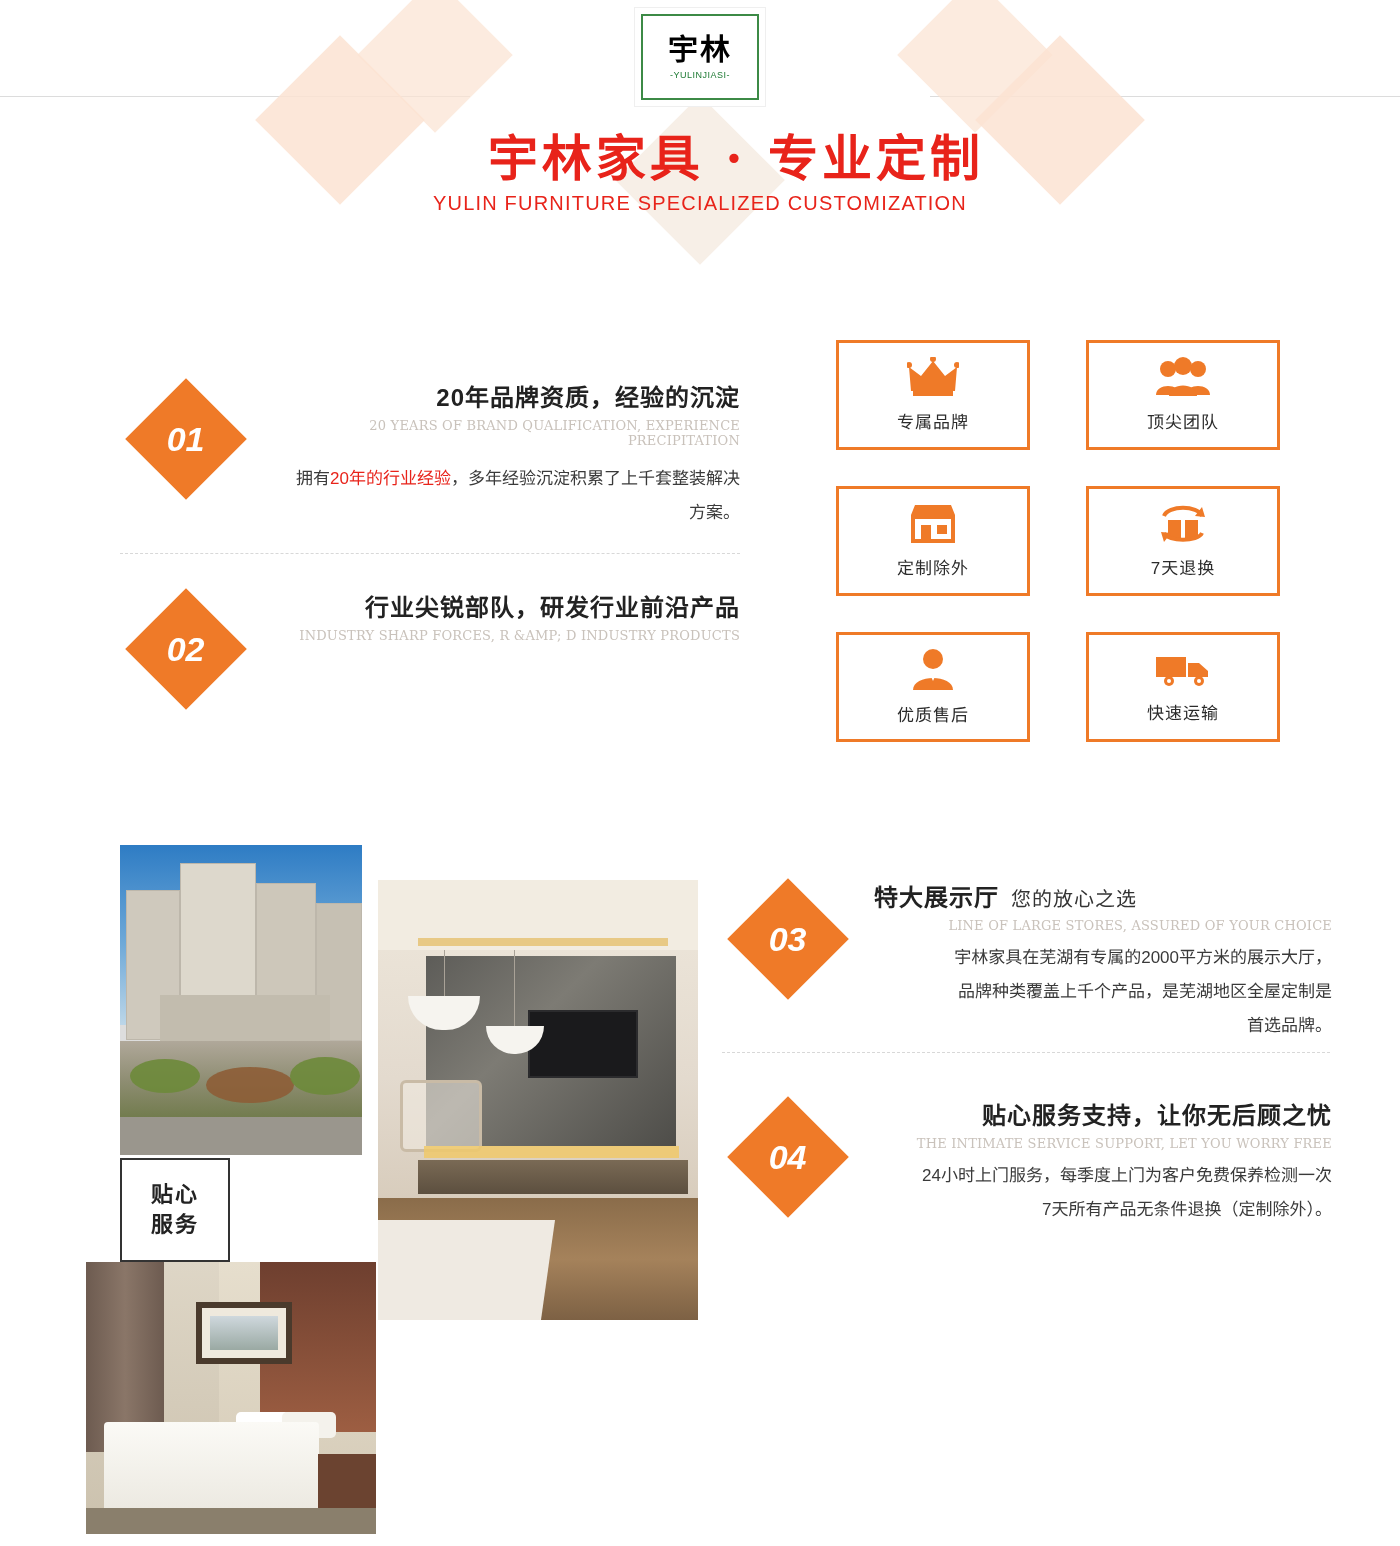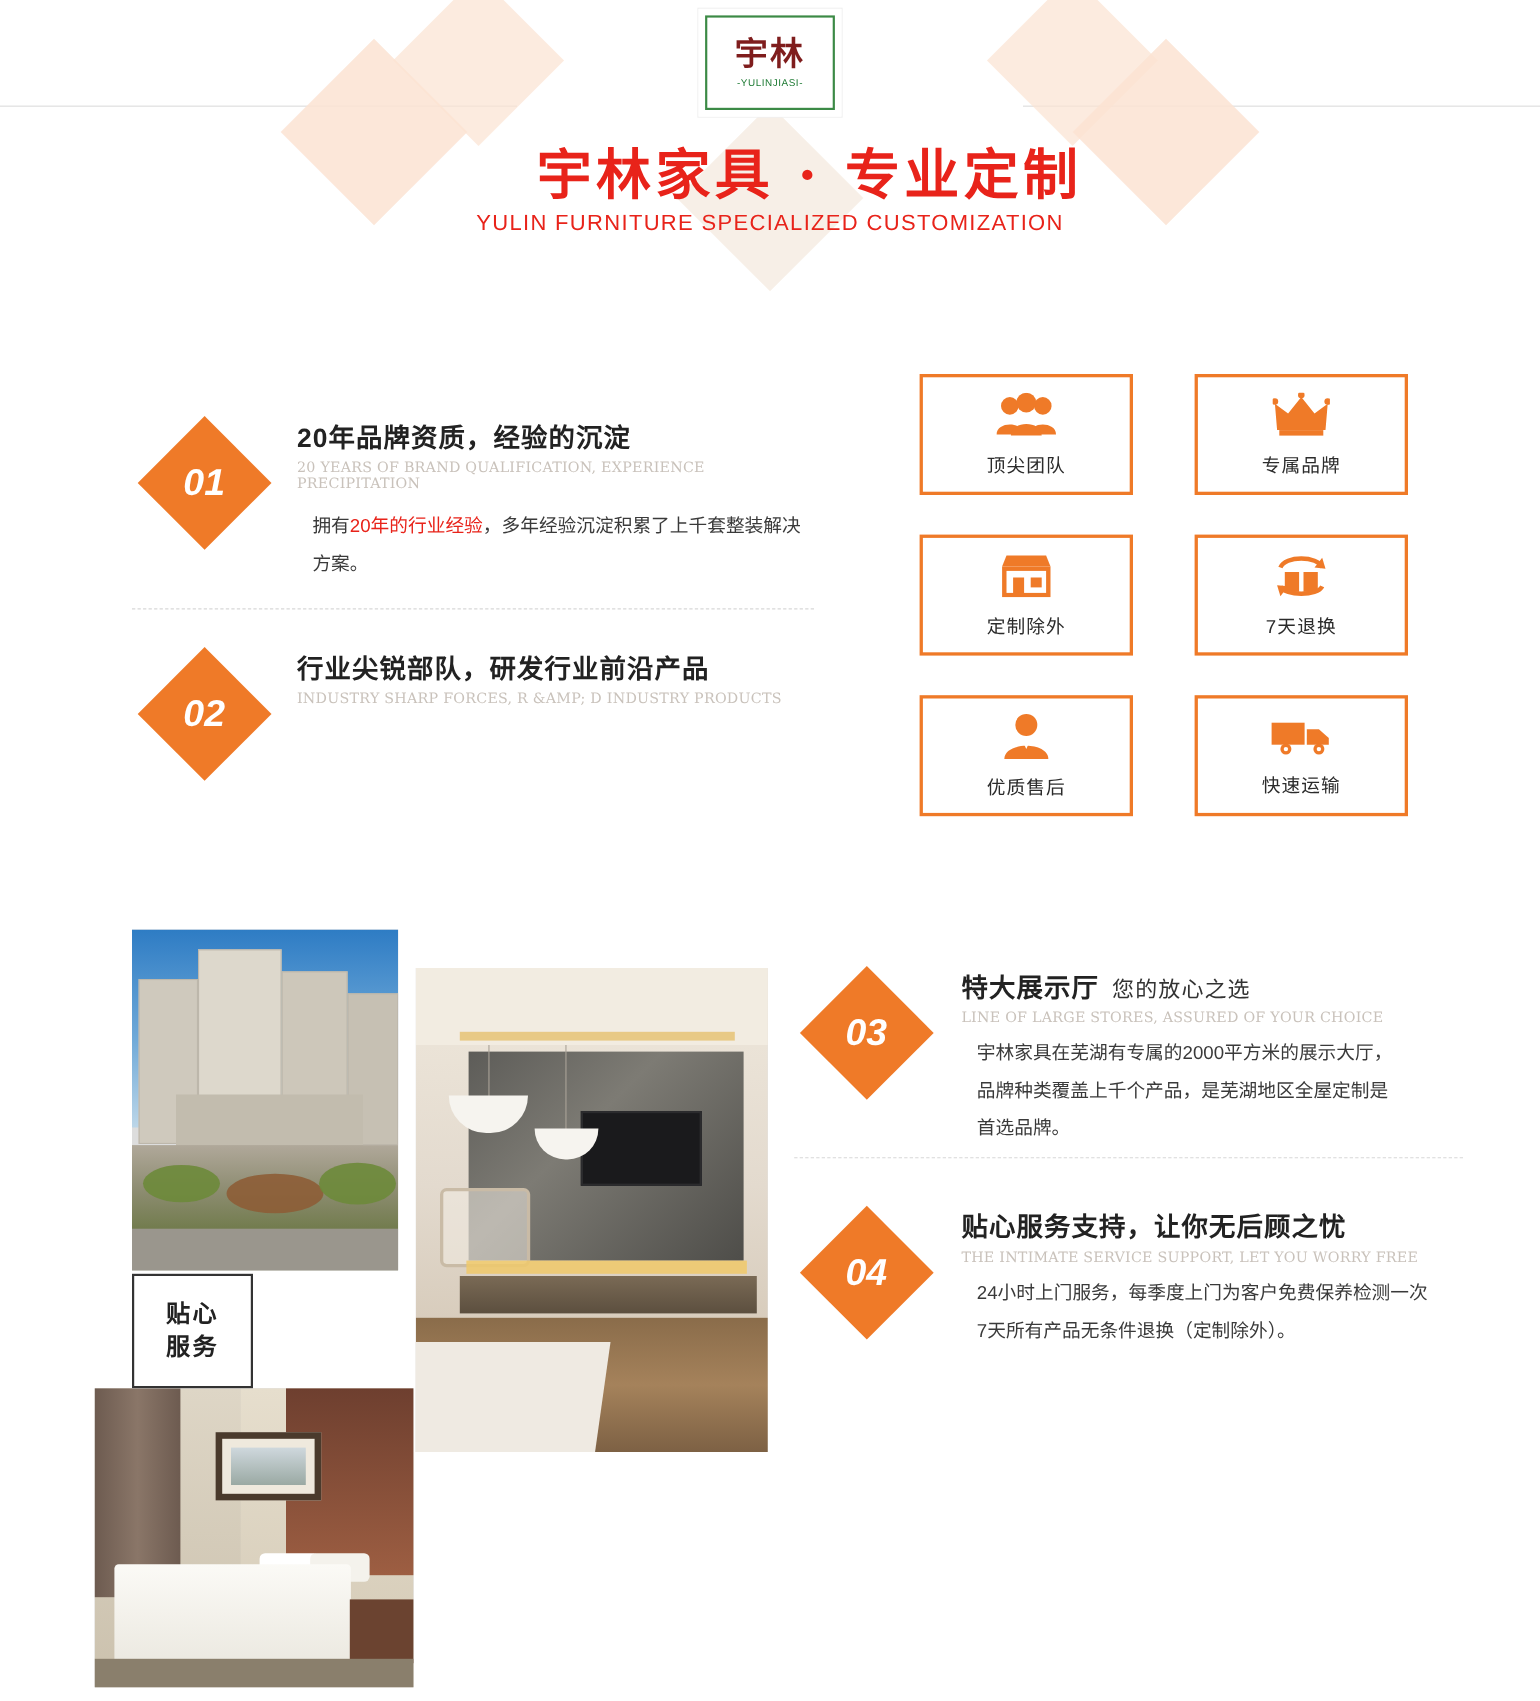--- a/index.html
+++ b/index.html
@@ -56,21 +56,21 @@
   }
   .logo-inner {
     width: 118px; height: 86px;
     border: 2px solid #3c8a46;
     display: flex; align-items: center; justify-content: center;
     flex-direction: column;
     background: #ffffff;
   }
   .logo-cn {
     font-family: "DejaVu Serif", "Liberation Serif", serif;
-    font-size: 30px; font-weight: 700; color: #7f1d1d;
+    font-size: 30px; font-weight: 700; color: #000000;
     letter-spacing: 2px; line-height: 1;
   }
   .logo-en {
     font-size: 9px; color: #1d7a33; letter-spacing: .5px; margin-top: 5px;
     font-family: "Liberation Sans", sans-serif;
   }
   .hdr-title {
     position: absolute;
     left: 0; top: 118px; width: 1400px;
     text-align: center;
@@ -105,21 +105,21 @@
   .diamond .num {
     transform: rotate(-45deg);
     color: #ffffff;
     font-size: 34px;
     font-weight: 700;
     font-family: "Liberation Sans", sans-serif;
     font-style: italic;
   }
   .feat .diamond { left: 23px; top: 18px; }
 
-  .feat-body { margin-left: 150px; }
+  .feat-body { margin-left: 150px; text-align: right; }
   .feat-h1 {
     font-size: 24px; font-weight: 700; color: #222;
     letter-spacing: 1px;
     font-family: "Liberation Sans", sans-serif;
   }
   .feat-h2 {
     font-size: 13px; color: #c9c2bb; margin-top: 5px;
     font-family: "DejaVu Serif", serif;
     letter-spacing: .2px;
   }
@@ -305,43 +305,43 @@
     <div class="feat-body">
       <div class="feat-h1">行业尖锐部队，研发行业前沿产品</div>
       <div class="feat-h2">INDUSTRY SHARP FORCES, R &amp;AMP; D INDUSTRY PRODUCTS</div>
     </div>
   </div>
 
   <div class="icon-grid">
 
     <div class="icon-card">
       <span class="gl">
+        <svg width="52" height="40" viewBox="0 0 52 40" aria-hidden="true">
+          <path d="M4 34 L2 10 L14 19 L26 4 L38 19 L50 10 L48 34 Z" fill="#ef7a28"></path>
+          <rect x="6" y="34" width="40" height="5" fill="#ef7a28"></rect>
+          <circle cx="2" cy="8" r="3" fill="#ef7a28"></circle>
+            <circle cx="50" cy="8" r="3" fill="#ef7a28"></circle>
+            <circle cx="26" cy="2" r="3" fill="#ef7a28"></circle>
+        </svg>
+      </span>
+      <span class="cap">专属品牌</span>
+    </div>
+
+    <div class="icon-card">
+      <span class="gl">
         <svg width="56" height="40" viewBox="0 0 56 40" aria-hidden="true">
           <circle cx="13" cy="12" r="8" fill="#ef7a28"></circle>
           <path d="M1 38 C1 26 25 26 25 38 Z" fill="#ef7a28"></path>
           <circle cx="43" cy="12" r="8" fill="#ef7a28"></circle>
           <path d="M31 38 C31 26 55 26 55 38 Z" fill="#ef7a28"></path>
           <circle cx="28" cy="9" r="9" fill="#ef7a28"></circle>
           <path d="M14 39 C14 25 42 25 42 39 Z" fill="#ef7a28"></path>
         </svg>
       </span>
       <span class="cap">顶尖团队</span>
-    </div>
-
-    <div class="icon-card">
-      <span class="gl">
-        <svg width="52" height="40" viewBox="0 0 52 40" aria-hidden="true">
-          <path d="M4 34 L2 10 L14 19 L26 4 L38 19 L50 10 L48 34 Z" fill="#ef7a28"></path>
-          <rect x="6" y="34" width="40" height="5" fill="#ef7a28"></rect>
-          <circle cx="2" cy="8" r="3" fill="#ef7a28"></circle>
-            <circle cx="50" cy="8" r="3" fill="#ef7a28"></circle>
-            <circle cx="26" cy="2" r="3" fill="#ef7a28"></circle>
-        </svg>
-      </span>
-      <span class="cap">专属品牌</span>
     </div>
 
     <div class="icon-card">
       <span class="gl">
         <svg width="52" height="40" viewBox="0 0 52 40" aria-hidden="true">
           <path d="M4 12 L8 2 L44 2 L48 12 Z" fill="#ef7a28"></path>
           <rect x="6" y="14" width="40" height="24" fill="none" stroke="#ef7a28" stroke-width="4"></rect>
           <rect x="14" y="22" width="10" height="16" fill="#ef7a28"></rect>
           <rect x="30" y="22" width="10" height="9" fill="#ef7a28"></rect>
         </svg>

